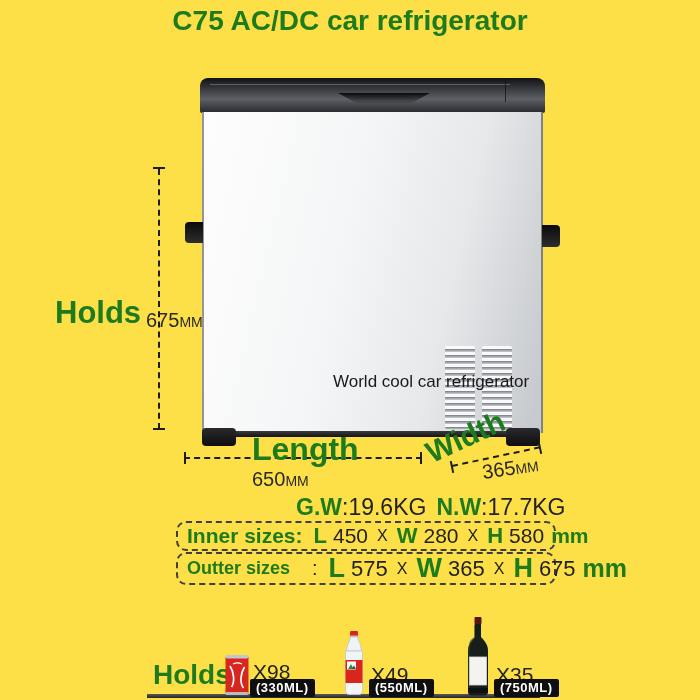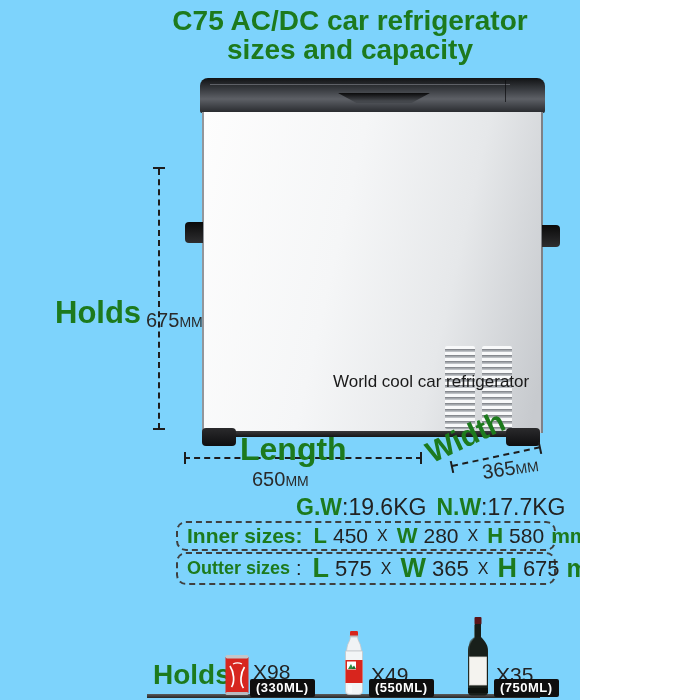--- a/index.html
+++ b/index.html
@@ -1,18 +1,18 @@
 <!DOCTYPE html>
 <html><head>
 <meta charset="utf-8">
 <style>
   * { margin:0; padding:0; box-sizing:border-box; }
   html,body { background:#fff; }
   body { font-family:"Liberation Sans", sans-serif; }
-  .stage { position:relative; width:580px; height:700px; background:#7dd3fc; overflow:hidden; }
+  .stage { position:relative; width:700px; height:700px; background:#fde047; overflow:hidden; }
   .abs { position:absolute; }
   .green { color:#1d7a1d; font-weight:bold; }
 
   
   .title { left:0; top:6px; width:700px; text-align:center; color:#1d7a1d; font-weight:bold; font-size:28px; line-height:29px; letter-spacing:0; }
 
   
   .lid { left:200px; top:78px; width:345px; height:35px; border-radius:8px 8px 2px 2px;
          background:linear-gradient(180deg,#111214 0%,#3c3f44 35%,#5d6066 60%,#26282c 100%); }
   .lid-line { left:210px; top:84px; width:300px; height:1px; background:#6b6e74; opacity:.8; }
@@ -34,40 +34,40 @@
   .foot-l { left:202px; } .foot-r { left:506px; }
 
   
   .dim-line-v { left:158px; top:169px; height:260px; width:0; border-left:2px dashed #1d1d1d; }
   .tick-h { width:12px; height:2px; background:#1d1d1d; }
   .dim-line-h { left:184px; top:457px; width:238px; height:0; border-top:2px dashed #1d1d1d; }
   .tick-v { width:2px; height:12px; background:#1d1d1d; }
   .dim-line-w { left:452px; top:465px; width:90px; height:0; border-top:2px dashed #1d1d1d;
                 transform:rotate(-12deg); transform-origin:left center; }
   .lbl-height { left:55px; top:295px; font-size:31px; }
-  .lbl-length { left:240px; top:431px; font-size:32px; z-index:6; }
+  .lbl-length { left:252px; top:431px; font-size:32px; z-index:6; }
   .lbl-width  { left:424px; top:420px; font-size:30px; transform:rotate(-25deg); z-index:6; }
   .dim-val { color:#2a2a2a; font-size:20px; }
   .dim-val .unit { font-size:14px; }
   .val-height { left:146px; top:309px; }
   .val-length { left:252px; top:468px; }
   .val-width  { left:482px; top:457px; transform:rotate(-8deg); }
 
   
   .weights { left:296px; top:494px; font-size:23px; white-space:nowrap; }
   .weights .num { color:#222; font-weight:normal; }
   .weights .sp { display:inline-block; width:10px; }
 
   
   .size-box { left:176px; width:380px; border:2px dashed #3f3f3f; border-radius:10px;
               display:flex; align-items:center; padding:0 9px; white-space:nowrap; }
   .inner-box { top:521px; height:30px; }
   .outer-box { top:552px; height:33px; }
   .inner-box .lab { font-size:21px; margin-right:8px; }
-  .outer-box .lab { font-size:18px; margin-right:6px; }
+  .outer-box .lab { font-size:18px; margin-right:22px; }
   .outer-box .colon { font-size:20px; color:#222; margin-right:8px; }
   .dim-letter { margin:0 3px; }
   .inner-box .dim-letter { font-size:22px; }
   .outer-box .dim-letter { font-size:27px; }
   .dim-num { color:#222; margin:0 3px; }
   .inner-box .dim-num { font-size:21px; }
   .outer-box .dim-num { font-size:22px; }
   .xsep { color:#222; font-size:16px; margin:0 6px; }
   .mm-unit { margin-left:4px; }
   .inner-box .mm-unit { font-size:21px; }
@@ -81,21 +81,20 @@
            padding:1px 6px 2px 6px; border-radius:2px; letter-spacing:.5px; white-space:nowrap; }
   .icon-wrap { line-height:0; }
 </style>
 </head>
 <body>
 
 <div class="stage">
 
   <div class="abs title">
     <div>C75 AC/DC car refrigerator</div>
-    <div>sizes and capacity</div>
   </div>
 
   <div class="abs lid"></div>
   <div class="abs lid-line"></div>
   <div class="abs lid-step"></div>
   <div class="abs lid-handle"></div>
   <div class="abs body-panel"></div>
   <div class="abs handle-l"></div>
   <div class="abs handle-r"></div>
   <div class="abs vent vent1"></div>

